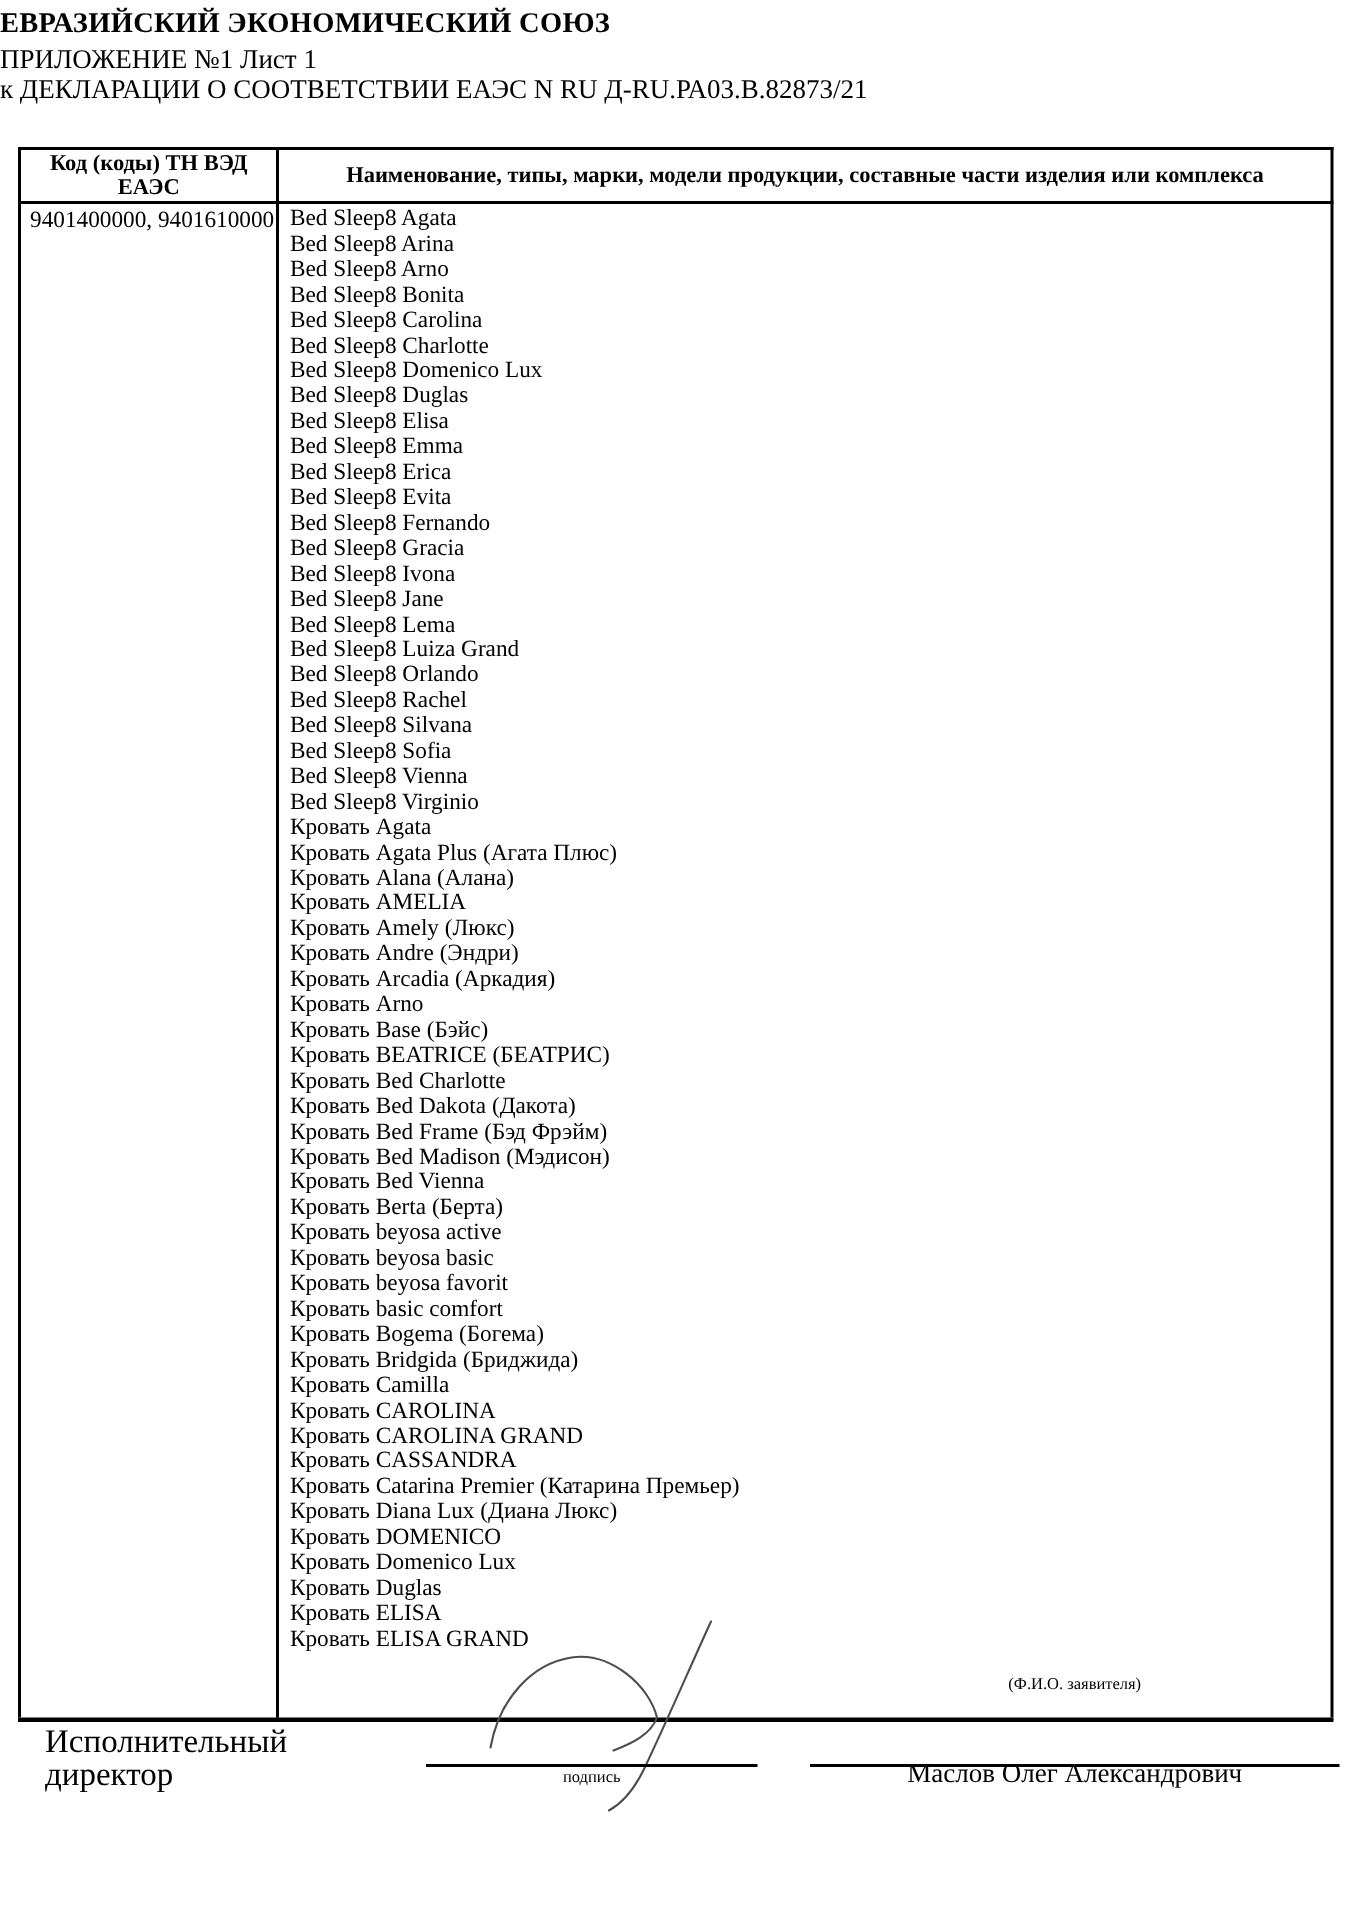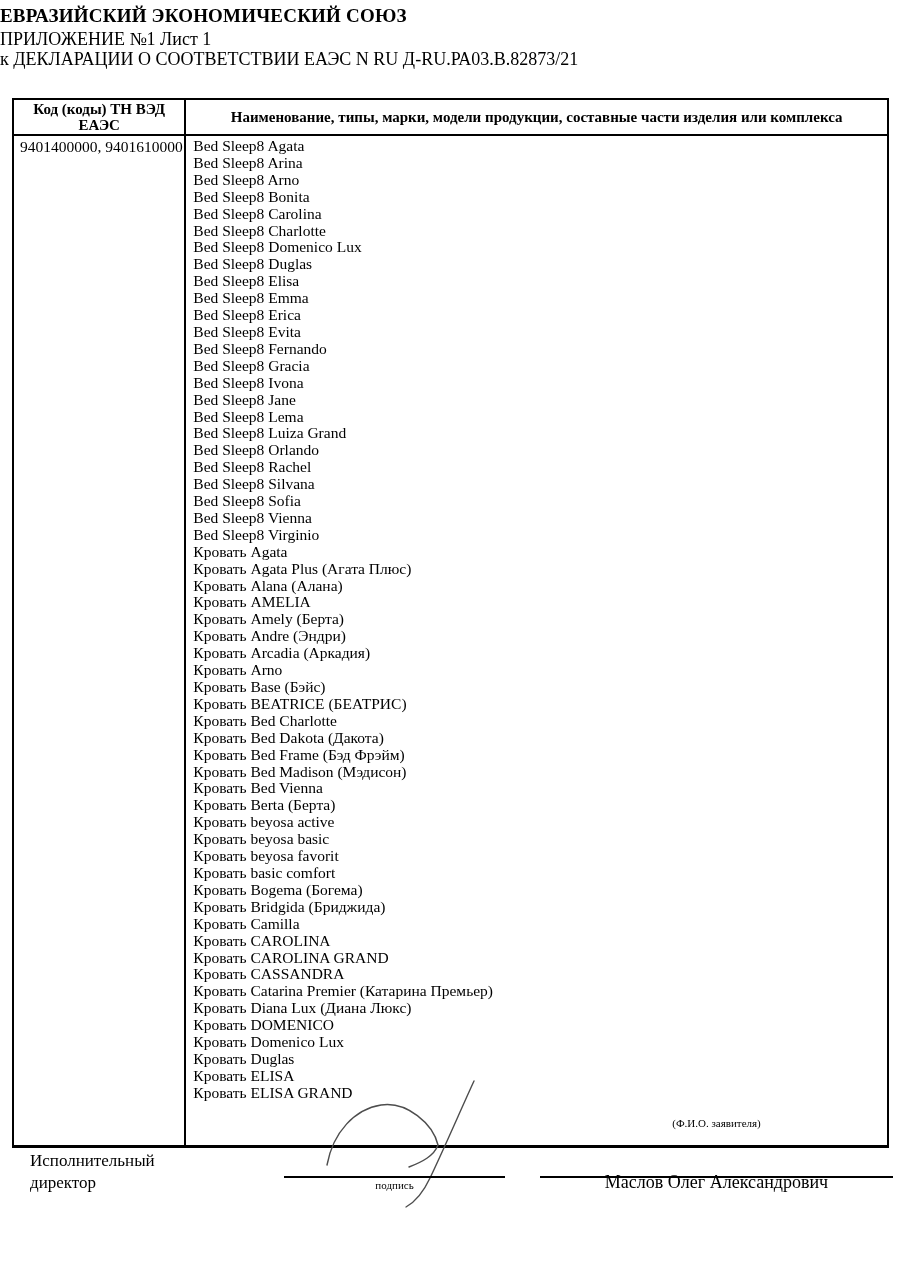--- a/index.html
+++ b/index.html
@@ -46,21 +46,21 @@
   td.cell-products { padding: 2px 0 0 7px; margin-top: 32px; }
   .product-item { line-height: 16.9px; white-space: nowrap; }
 
   .sig-overlay {
     position: absolute; left: 0; top: 0; width: 900px; height: 1280px;
     pointer-events: none;
   }
 
   .footer-position {
     position: absolute; left: 30px; top: 1150px; width: 180px;
-    font-size: 17px; line-height: 22px;
+    font-size: 22px; line-height: 22px;
   }
   .sign-line {
     position: absolute; left: 284px; top: 1176px; width: 221px;
     border-top: 2px solid #000; height: 0;
   }
   .sign-caption {
     position: absolute; left: 284px; top: 1179px; width: 221px;
     text-align: center; font-size: 11px; line-height: 13px;
   }
   .fio-name {
@@ -118,21 +118,21 @@
             <div class="product-item">Bed Sleep8 Orlando</div>
             <div class="product-item">Bed Sleep8 Rachel</div>
             <div class="product-item">Bed Sleep8 Silvana</div>
             <div class="product-item">Bed Sleep8 Sofia</div>
             <div class="product-item">Bed Sleep8 Vienna</div>
             <div class="product-item">Bed Sleep8 Virginio</div>
             <div class="product-item">Кровать Agata</div>
             <div class="product-item">Кровать Agata Plus (Агата Плюс)</div>
             <div class="product-item">Кровать Alana (Алана)</div>
             <div class="product-item">Кровать AMELIA</div>
-            <div class="product-item">Кровать Amely (Берта)</div>
+            <div class="product-item">Кровать Amely (Люкс)</div>
             <div class="product-item">Кровать Andre (Эндри)</div>
             <div class="product-item">Кровать Arcadia (Аркадия)</div>
             <div class="product-item">Кровать Arno</div>
             <div class="product-item">Кровать Base (Бэйс)</div>
             <div class="product-item">Кровать BEATRICE (БЕАТРИС)</div>
             <div class="product-item">Кровать Bed Charlotte</div>
             <div class="product-item">Кровать Bed Dakota (Дакота)</div>
             <div class="product-item">Кровать Bed Frame (Бэд Фрэйм)</div>
             <div class="product-item">Кровать Bed Madison (Мэдисон)</div>
             <div class="product-item">Кровать Bed Vienna</div>

